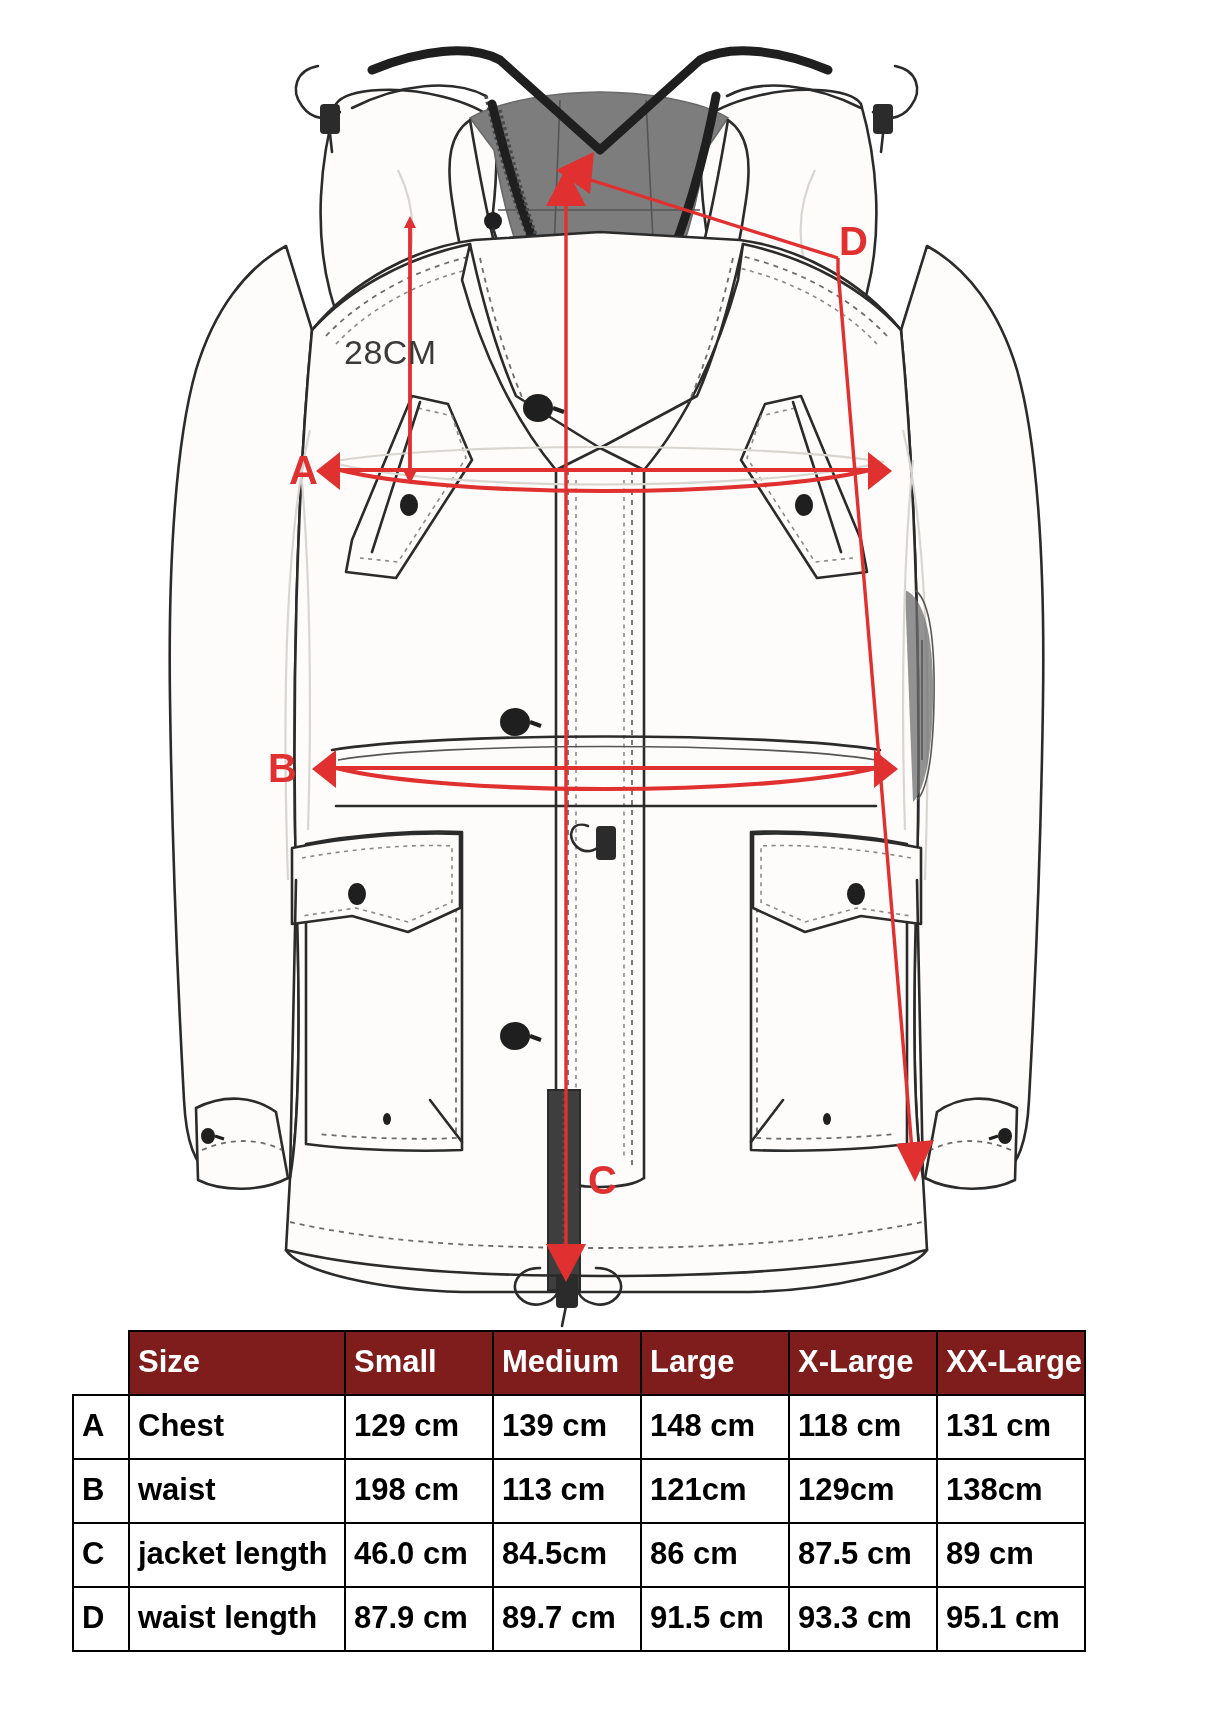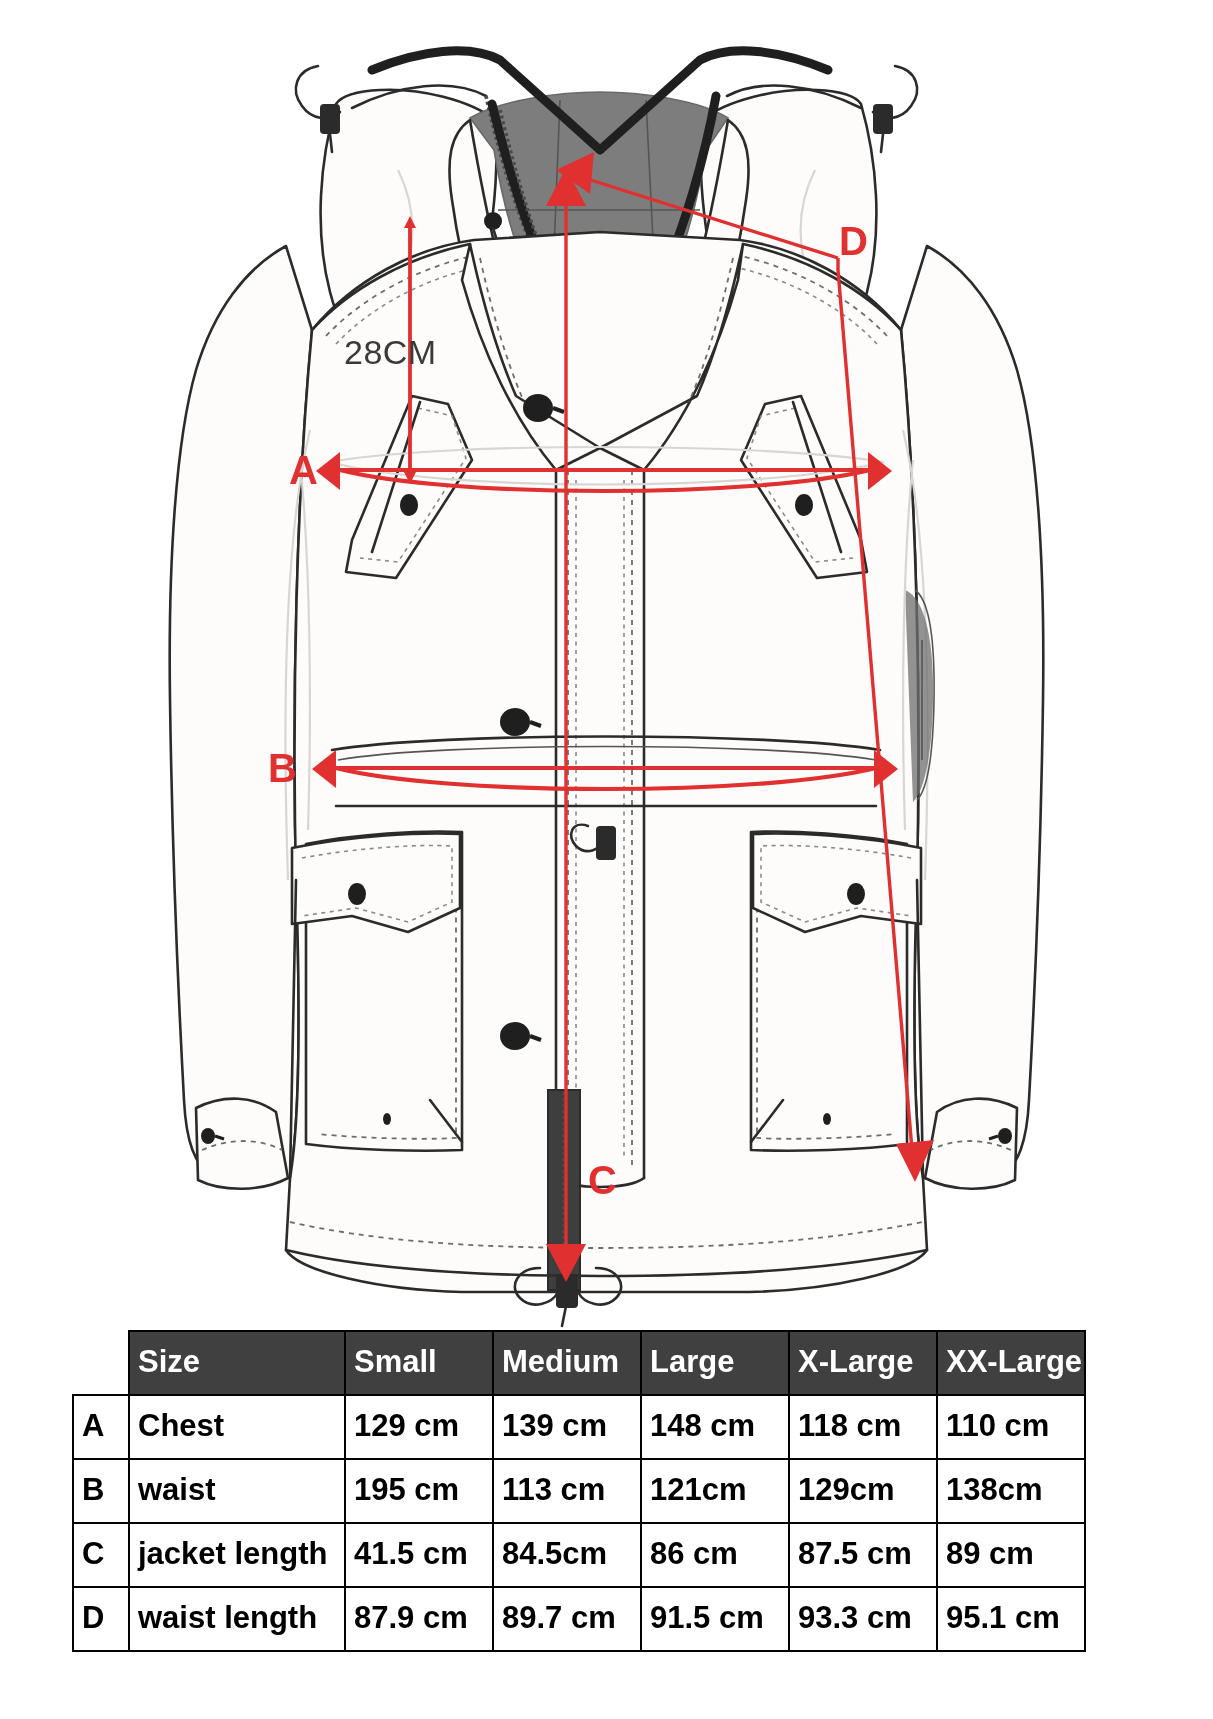--- a/index.html
+++ b/index.html
@@ -79,21 +79,21 @@
     font-weight: bold;
     padding: 4px 6px 6px 8px;
     height: 52px;
     vertical-align: middle;
     text-align: left;
     color: #000000;
     white-space: nowrap;
     overflow: hidden;
   }
   table.size-table thead th {
-    background: #404040;
+    background: #7f1d1d;
     color: #ffffff;
     font-weight: bold;
   }
   table.size-table thead th.corner-cell {
     background: #ffffff;
     border-top-color: #ffffff;
     border-left-color: #ffffff;
   }
   col.c-key   { width: 56px; }
   col.c-name  { width: 216px; }
@@ -377,35 +377,35 @@
         </tr>
       </thead>
       <tbody>
         <tr>
           <td class="key-cell">A</td>
           <td class="name-cell">Chest</td>
           <td class="val-cell">129 cm</td>
           <td class="val-cell">139 cm</td>
           <td class="val-cell">148 cm</td>
           <td class="val-cell">118 cm</td>
-          <td class="val-cell">110 cm</td>
+          <td class="val-cell">131 cm</td>
         </tr>
         <tr>
           <td class="key-cell">B</td>
           <td class="name-cell">waist</td>
-          <td class="val-cell">195 cm</td>
+          <td class="val-cell">198 cm</td>
           <td class="val-cell">113 cm</td>
           <td class="val-cell">121cm</td>
           <td class="val-cell">129cm</td>
           <td class="val-cell">138cm</td>
         </tr>
         <tr>
           <td class="key-cell">C</td>
           <td class="name-cell">jacket length</td>
-          <td class="val-cell">41.5 cm</td>
+          <td class="val-cell">46.0 cm</td>
           <td class="val-cell">84.5cm</td>
           <td class="val-cell">86 cm</td>
           <td class="val-cell">87.5 cm</td>
           <td class="val-cell">89 cm</td>
         </tr>
         <tr>
           <td class="key-cell">D</td>
           <td class="name-cell">waist length</td>
           <td class="val-cell">87.9 cm</td>
           <td class="val-cell">89.7 cm</td>

